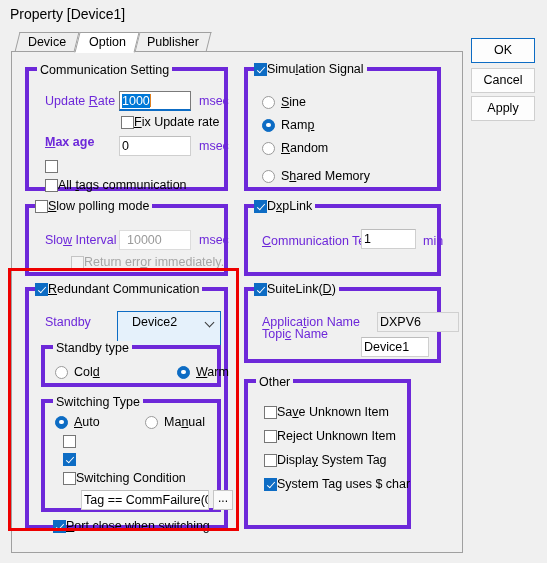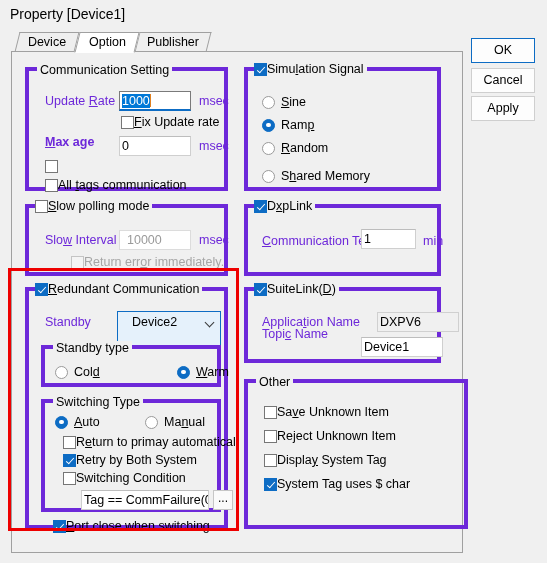--- a/index.html
+++ b/index.html
@@ -391,26 +391,24 @@
           <span class="circ"></span>
           <span><span class="udl">A</span>uto</span>
         </div>
         <div class="rb" style="left:100px; top:12px;">
           <span class="circ"></span>
           <span>Ma<span class="udl">n</span>ual</span>
         </div>
 
         <div class="cb" style="left:18px; top:32px;">
           <span class="box"></span>
-          <span>R<span class="udl">e</span>turn to primay automatical</span>
         </div>
 
         <div class="cb on" style="left:18px; top:50px;">
           <span class="box"></span>
-          <span>Retry by Both System</span>
         </div>
 
         <div class="cb" style="left:18px; top:68px;">
           <span class="box"></span>
           <span>Switching Condition</span>
         </div>
 
         <div class="txt flat" style="left:36px; top:87px; width:128px; background:#fff;">Tag == CommFailure(0x18)</div>
         <div class="btn small" style="left:168px; top:87px;">...</div>
       </div>
@@ -471,24 +469,24 @@
       </div>
 
       <div class="lbl" style="left:14px; top:24px;">
         Applica<span class="udl">t</span>ion Name
       </div>
       <div class="txt ro" style="left:113px; top:21px; width:82px;margin-left:16px;">DXPV6</div>
 
       <div class="lbl" style="left:14px; top:36px;">
         Topi<span class="udl">c</span> Name
       </div>
-      <div class="txt flat" style="left:113px; top:46px; width:82px;">Device1</div>
-    </div>
-
-    <div class="group" style="left:232px; top:327px; width:224px; height:150px;text-align:center;">
+      <div class="txt flat" style="left:113px; top:46px; width:68px;">Device1</div>
+    </div>
+
+    <div class="group" style="left:232px; top:327px; width:167px; height:150px;text-align:center;">
       <div class="glabel">Other</div>
 
       <div class="cb" style="left:16px; top:22px;">
         <span class="box"></span>
         <span>Sa<span class="udl">v</span>e Unknown Item</span>
       </div>
       <div class="cb" style="left:16px; top:46px;">
         <span class="box"></span>
         <span>Re<span class="udl">j</span>ect Unknown Item</span>
       </div>

